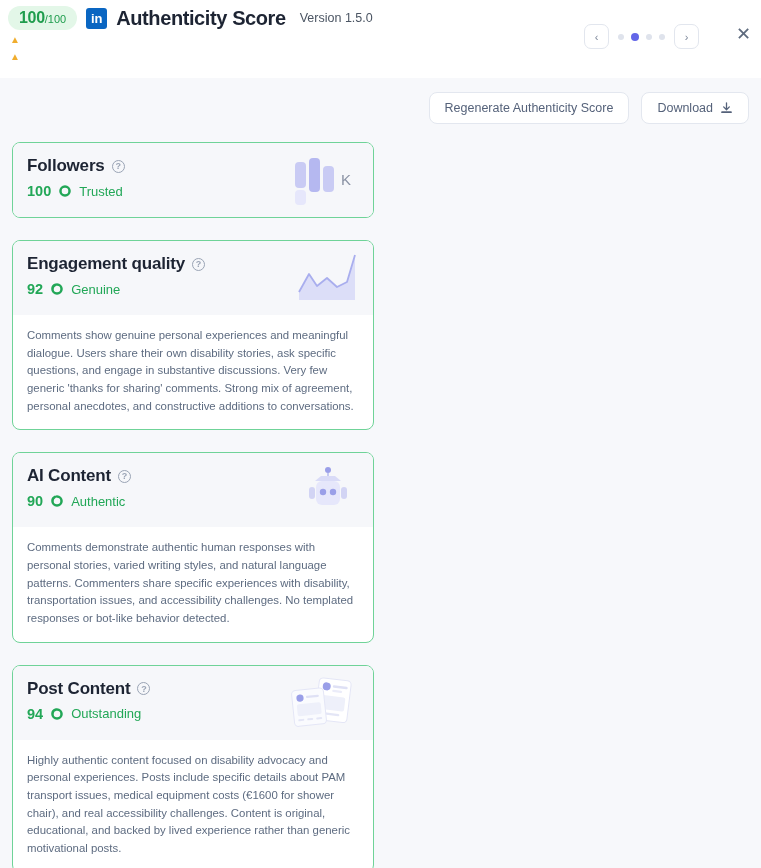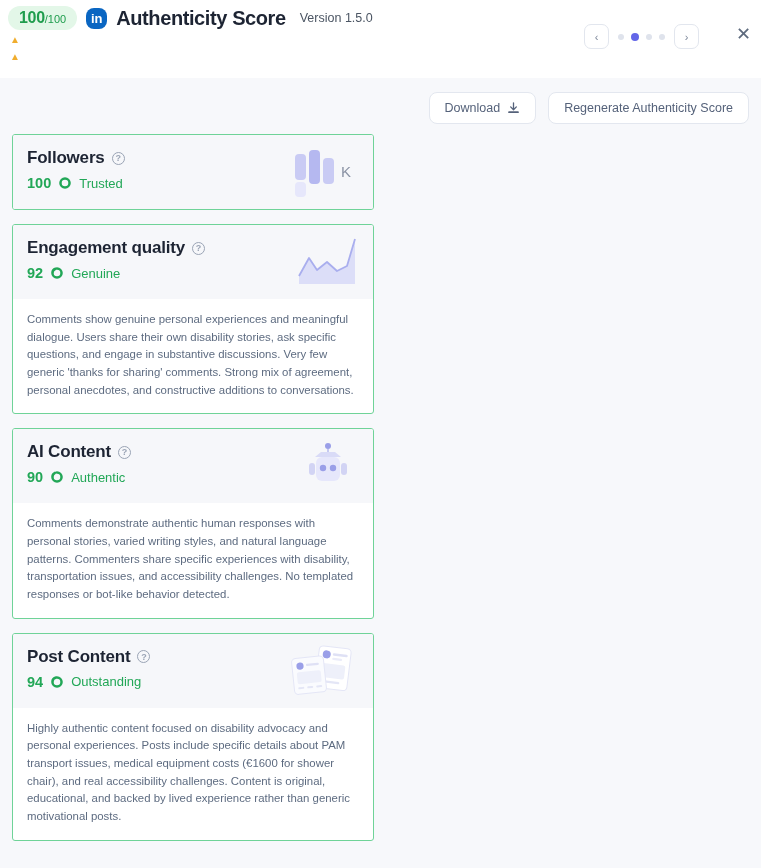--- a/index.html
+++ b/index.html
@@ -17,21 +17,21 @@
     padding: 6px 12px 8px 8px; height: 78px;
   }
   .header-top { display: flex; align-items: center; gap: 9px; }
   .score-pill {
     background: #e3f7e8; border-radius: 14px;
     padding: 3px 11px; display: flex; align-items: baseline; gap: 0px;
   }
   .score-pill .big { font-size: 16px; color: #1f9d4d; font-weight: 600; letter-spacing: -0.3px; }
   .score-pill .small { font-size: 11px; color: #1f9d4d; font-weight: 400; }
   .li-logo {
-    width: 21px; height: 21px; background: #0a66c2; border-radius: 8px;
+    width: 21px; height: 21px; background: #0a66c2; border-radius: 3px;
     display: flex; align-items: center; justify-content: center;
     color: #fff; font-size: 13px; font-weight: 700; line-height: 1;
     font-family: "Liberation Sans", sans-serif;
   }
   .title { font-size: 20px; font-weight: 600; color: #1d2433; letter-spacing: -0.4px; }
   .version { font-size: 12.5px; color: #4b5563; margin-left: 5px; }
   .subtitle { font-size: 11px; color: #6b7b8f; margin-top: 4px; padding-left: 2px; }
   .warn-line { font-size: 11px; color: #5b6b80; margin-top: 3px; display: flex; align-items: flex-start; gap: 5px; padding-left: 2px; }
   .warn-ico { color: #f0ad2e; font-size: 10px; line-height: 1.35; }
 
@@ -62,22 +62,23 @@
     padding: 8px 15px; font-size: 12.5px; color: #55627a; cursor: pointer;
     display: flex; align-items: center; gap: 7px;
   }
 
   .grid {
     position: relative; padding: 0 12px;
     display: flex; flex-wrap: wrap; gap: 14px;
   }
   .card {
     width: 362px; background: #fff;
-    border: 1.3px solid #6fd398; border-radius: 3px;
+    border: 1.3px solid #6fd398; border-radius: 8px;
     overflow: hidden;
+    margin-top: 8px;
   }
   .card-head {
     background: #f6f7fa; padding: 13px 14px 11px 14px;
     position: relative; min-height: 74px;
   }
   .card-title { font-size: 17px; font-weight: 600; color: #1d2433; display: flex; align-items: center; gap: 7px; letter-spacing: -0.2px; }
   .help-ico {
     width: 13px; height: 13px; border: 1.2px solid #9aa4b5; border-radius: 50%;
     font-size: 9px; color: #9aa4b5; display: flex; align-items: center;
     justify-content: center; cursor: pointer; font-weight: 600;
@@ -121,28 +122,28 @@
       <span class="dot"></span>
       <span class="dot"></span>
     </div>
     <div class="nav-btn">›</div>
   </div>
   <div class="close-x">✕</div>
 </div>
 
 <div class="toolbar">
   <div class="tb-btn">
+    <span>Regenerate Authenticity Score</span>
+  </div>
+  <div class="tb-btn">
     <span>Download</span>
     <svg width="13" height="13" viewBox="0 0 16 16">
       <path d="M8 1 L8 9 M4.5 6 L8 9.5 L11.5 6" stroke="#55627a" stroke-width="1.6" fill="none" stroke-linecap="round" stroke-linejoin="round"></path>
       <path d="M2.5 12.5 L13.5 12.5" stroke="#55627a" stroke-width="2.2" stroke-linecap="round"></path>
     </svg>
-  </div>
-  <div class="tb-btn">
-    <span>Regenerate Authenticity Score</span>
   </div>
 </div>
 
 <div class="grid">
 
   <div class="card">
     <div class="card-head">
       <div class="card-title">
         <span>Followers</span>
         <span class="help-ico">?</span>

